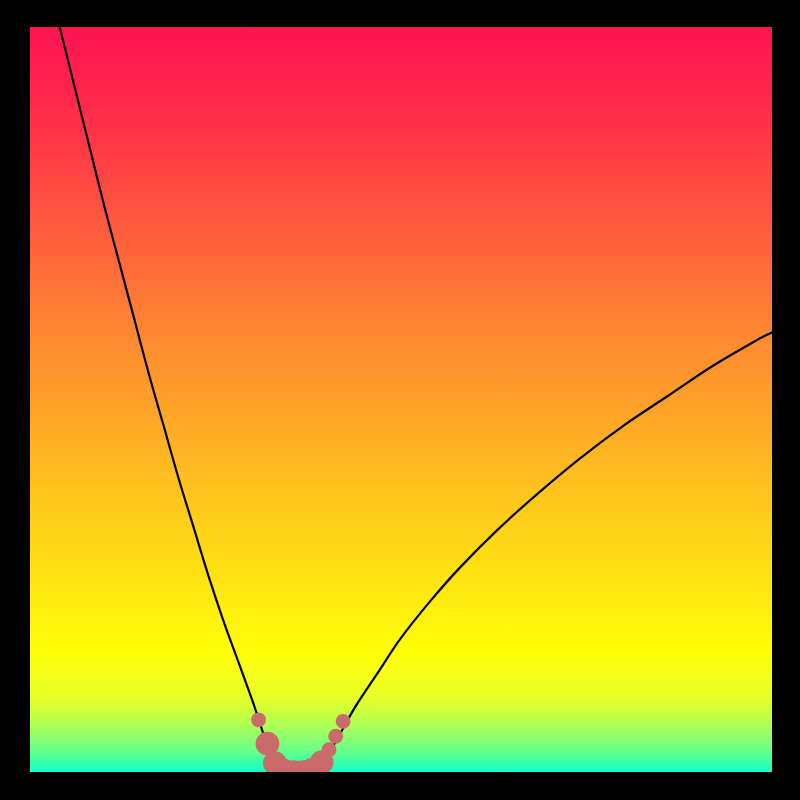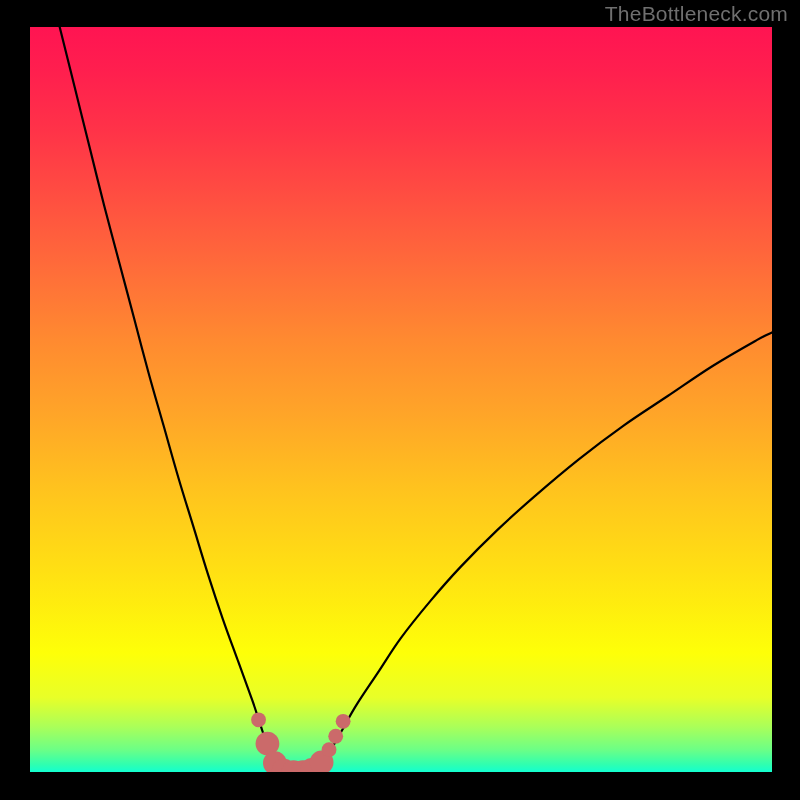--- a/index.html
+++ b/index.html
@@ -70,14 +70,13 @@
         <circle cx="253.76" cy="743.51" r="11.87" fill="#cb6a6a"></circle>
         <circle cx="263.41" cy="745.00" r="11.87" fill="#cb6a6a"></circle>
         <circle cx="273.06" cy="745.00" r="11.87" fill="#cb6a6a"></circle>
         <circle cx="281.96" cy="742.76" r="11.87" fill="#cb6a6a"></circle>
         <circle cx="291.61" cy="735.32" r="11.87" fill="#cb6a6a"></circle>
         <circle cx="299.03" cy="722.65" r="7.42" fill="#cb6a6a"></circle>
         <circle cx="305.70" cy="709.24" r="7.42" fill="#cb6a6a"></circle>
         <circle cx="313.12" cy="694.34" r="7.42" fill="#cb6a6a"></circle>
       </svg>
   </div>
-  <div class="watermark">TheBottleneck.com</div>
 </div>
 
 </body></html>

